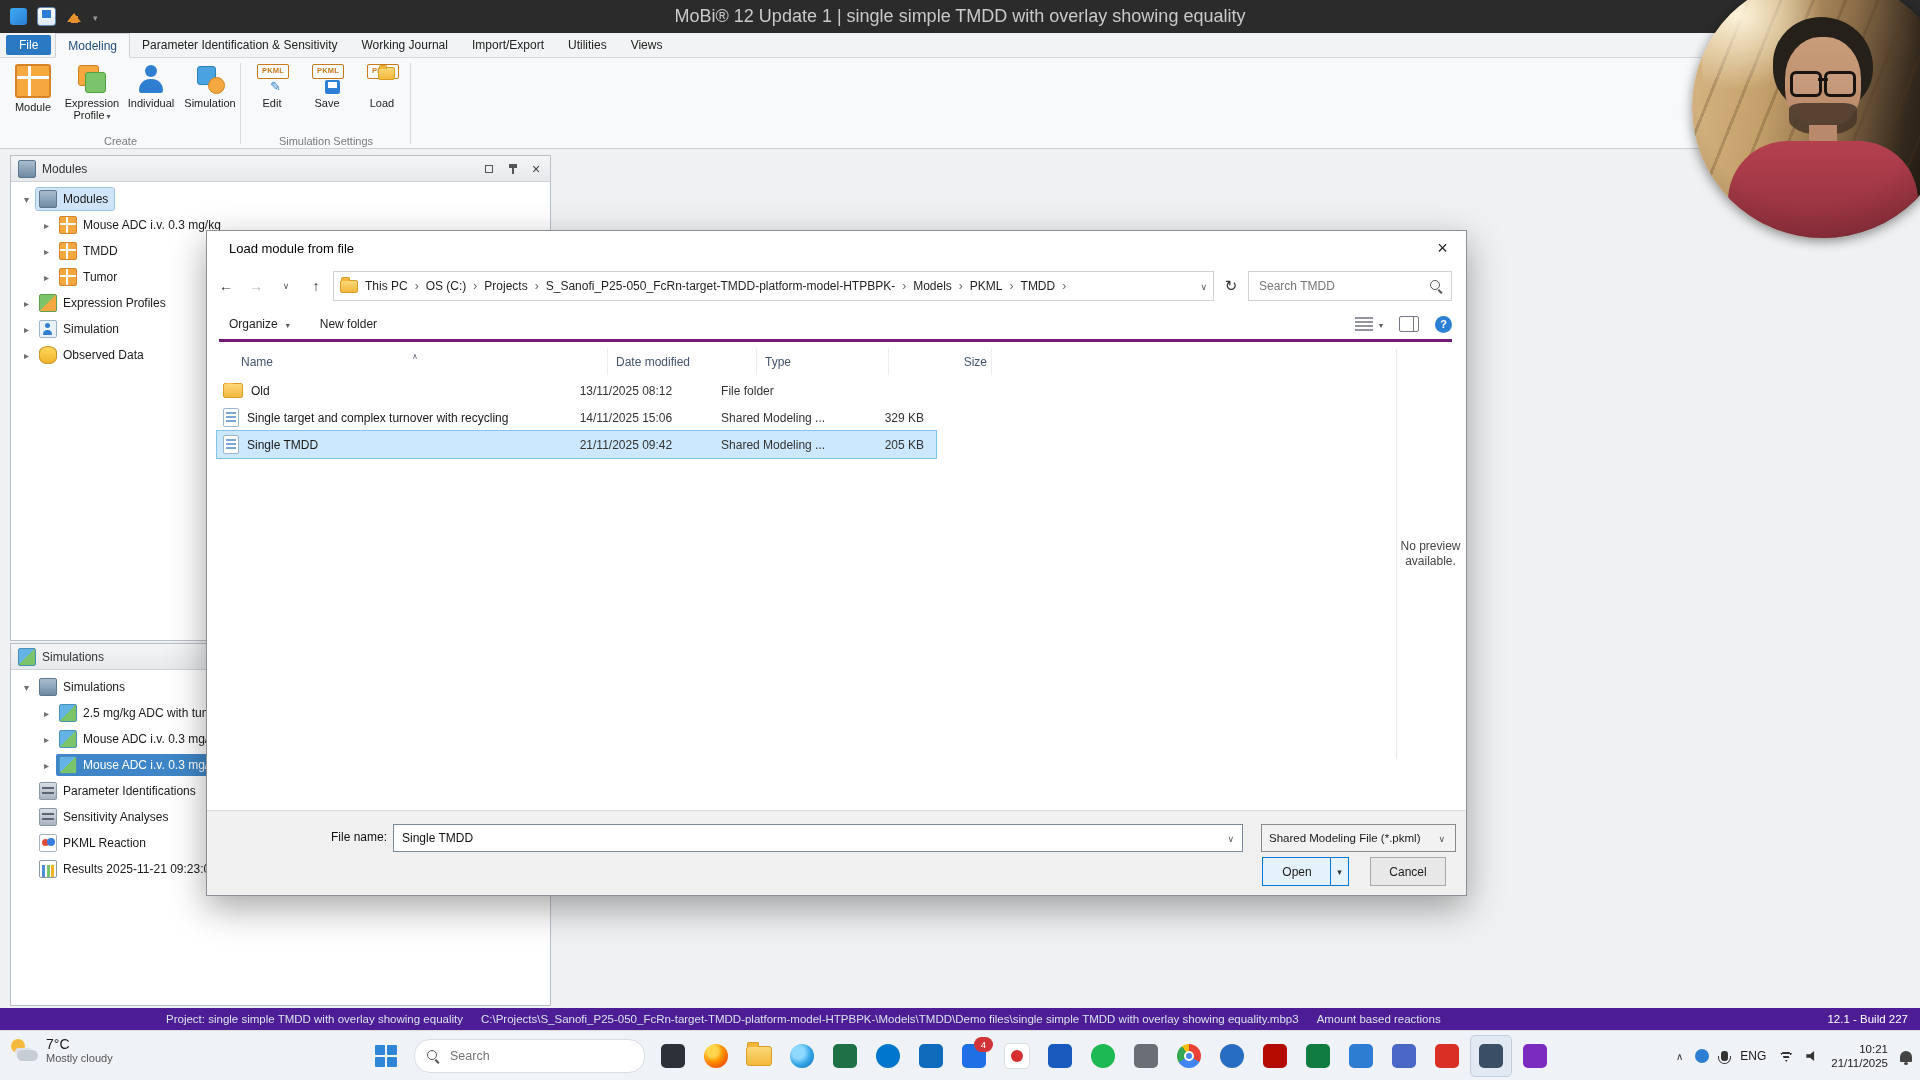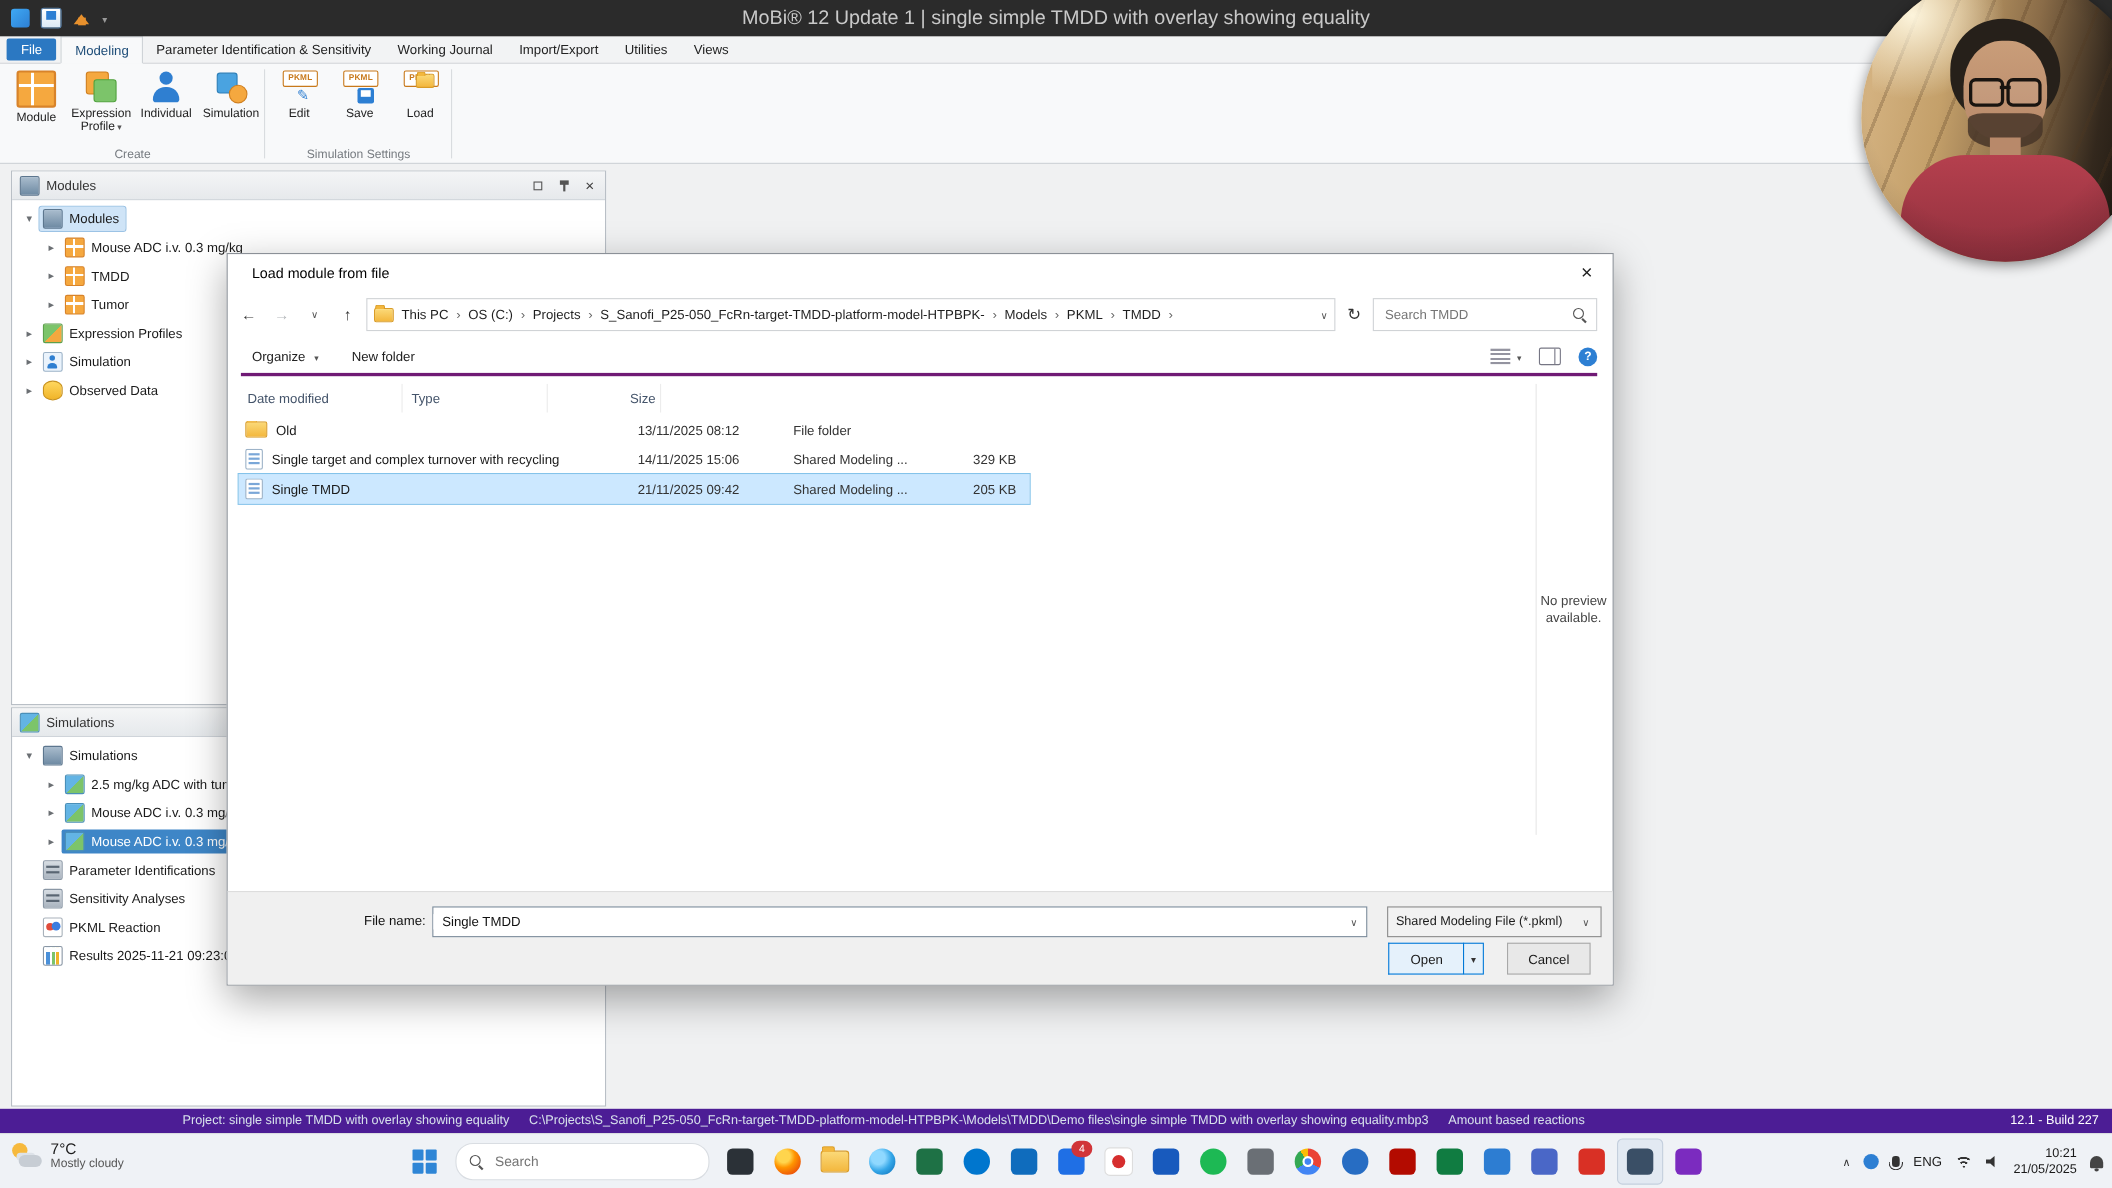--- a/index.html
+++ b/index.html
@@ -492,20 +492,24 @@
         <span style="display:flex;align-items:center;gap:4px">
             <span class="view-ic"></span>
             <span class="caret-sm"></span>
           </span>
         <span class="pane-ic"></span>
         <span class="help-ic"></span>
       </span>
     </div>
 
     <div class="dlg-cols">
+      <span class="col c-name">
+          <span class="sortmark"></span>
+          <span>Name</span>
+        </span>
       <span class="col c-date">
           <span>Date modified</span>
         </span>
       <span class="col c-type">
           <span>Type</span>
         </span>
       <span class="col c-size">
           <span>Size</span>
         </span>
     </div>
@@ -657,21 +661,21 @@
     </div>
     <div class="tray">
       <span class="tr-chev"></span>
       <span class="tr-blue"></span>
       <span class="tr-mic"></span>
       <span class="tr-lang">ENG</span>
       <span class="tr-wifi"></span>
       <span class="tr-vol"></span>
       <span class="clock">
         <div>10:21</div>
-        <div>21/05/2025</div>
+        <div>21/11/2025</div>
       </span>
       <span class="tr-bell"></span>
     </div>
   </div>
 
   <div class="webcam">
     <div class="wc-beams"></div>
     <div class="wc-glow"></div>
     <div class="wc-person">
       <div class="hair"></div>

